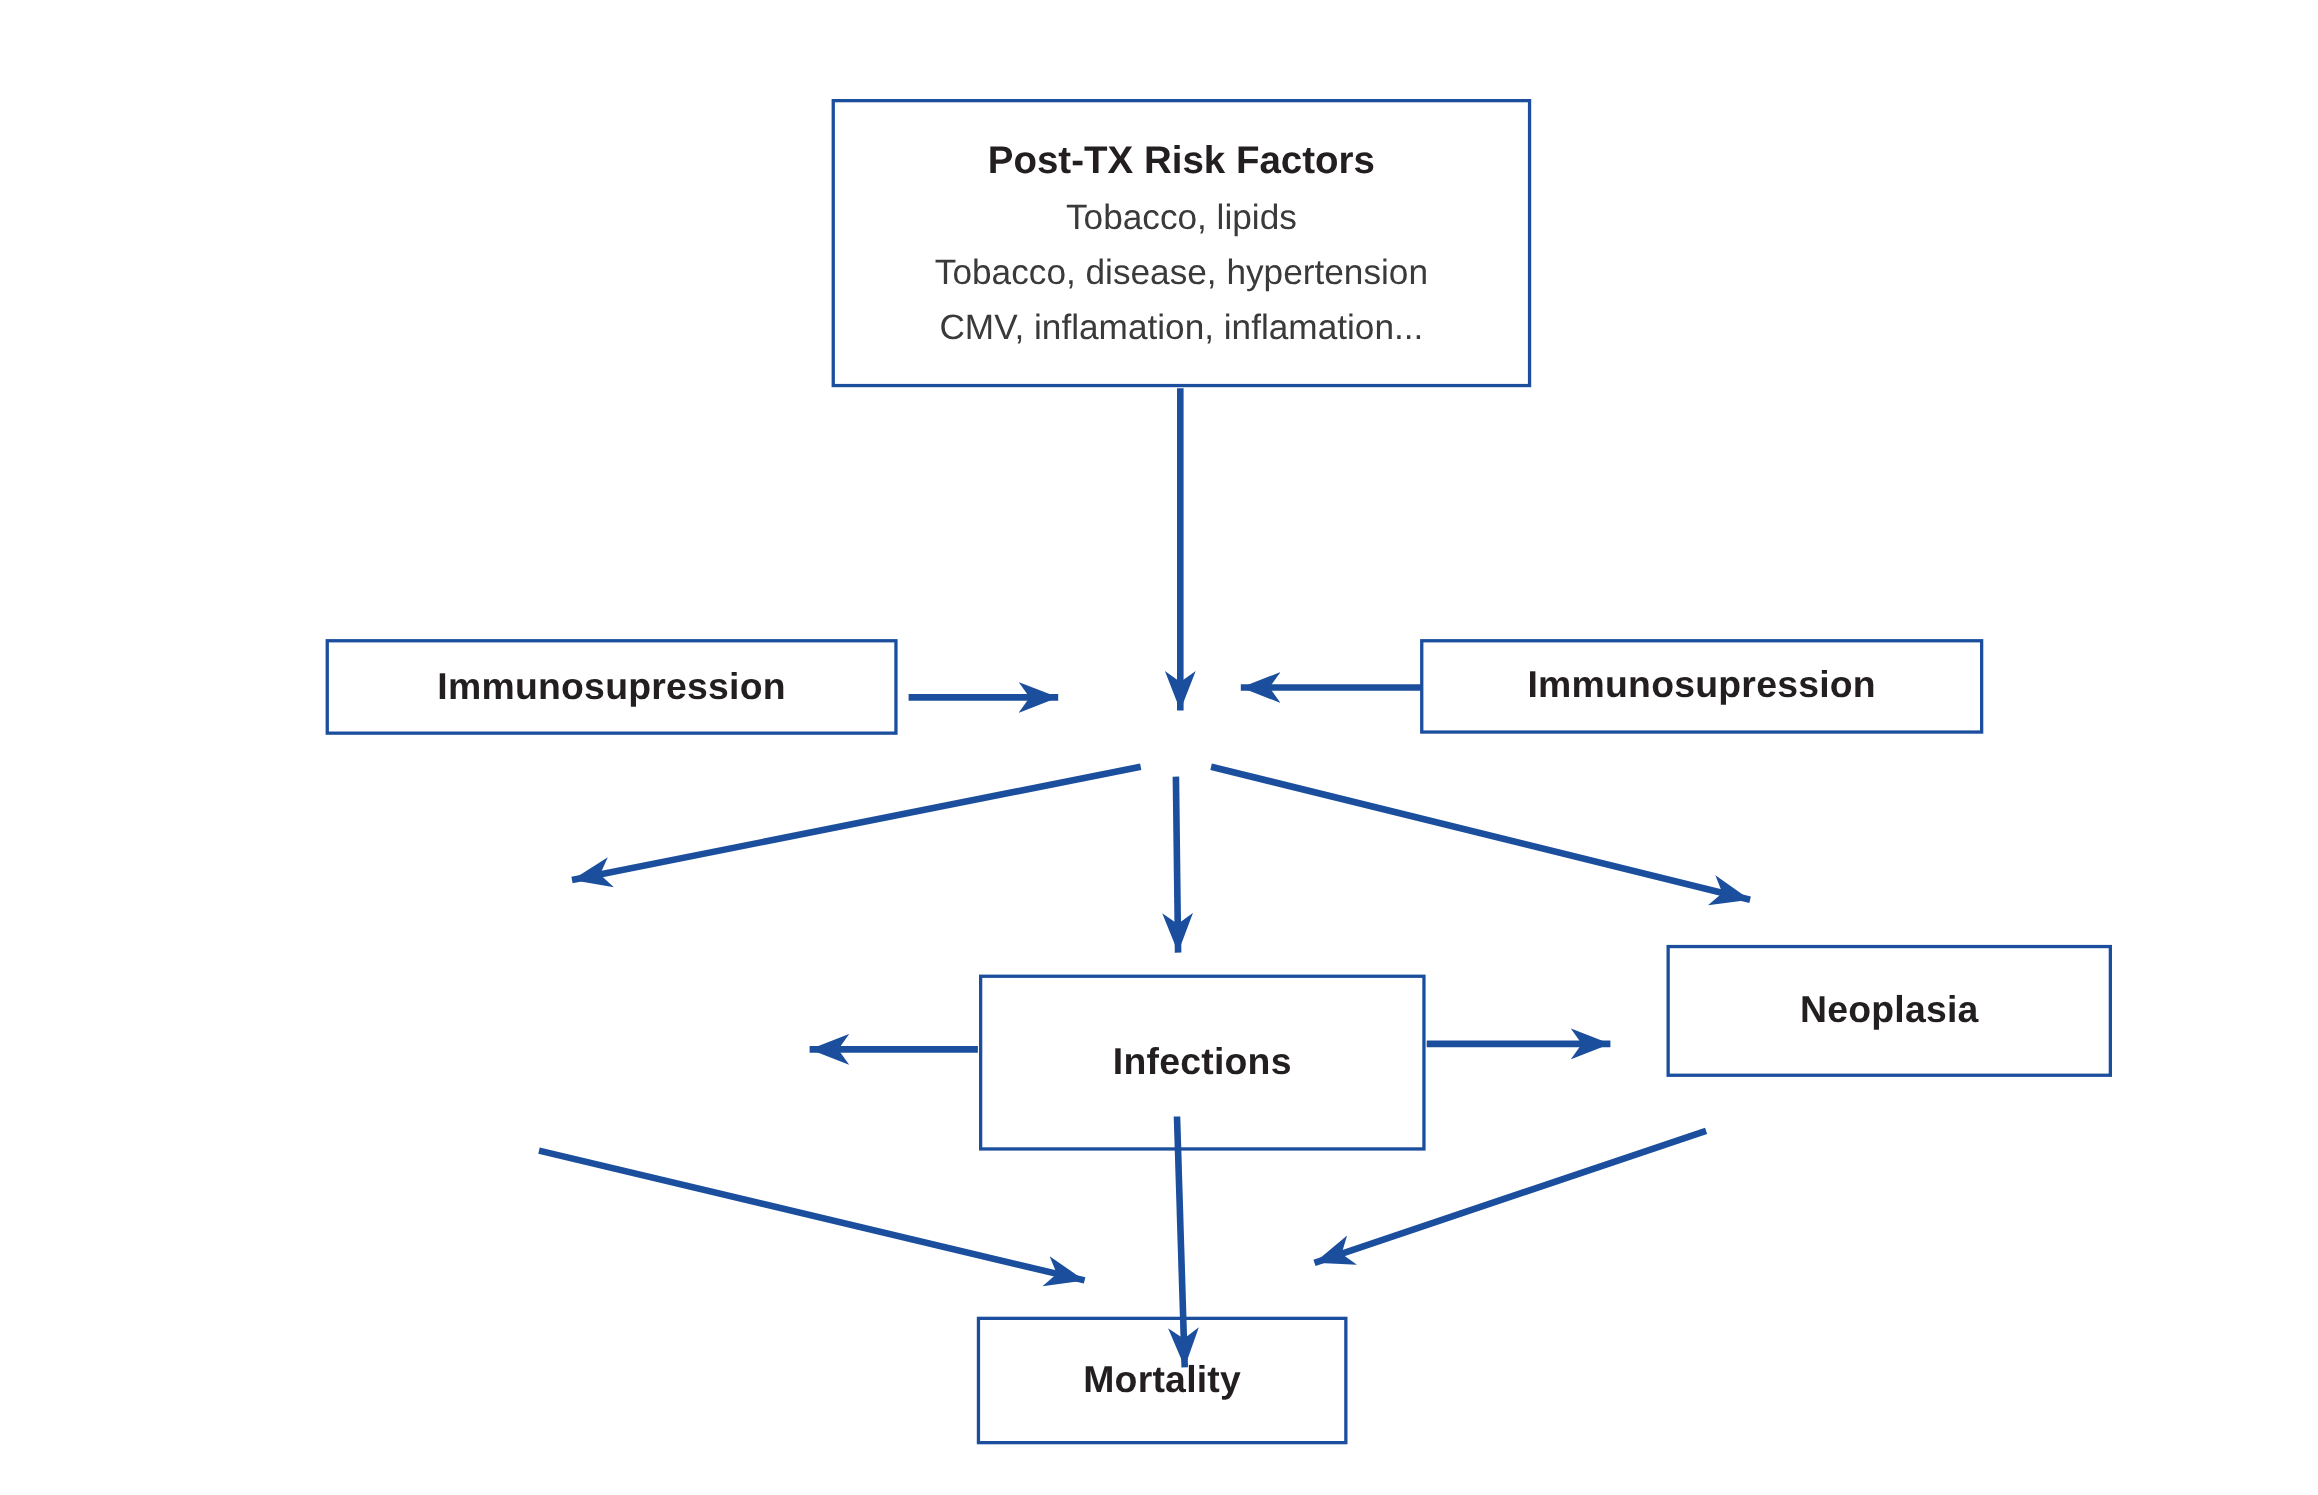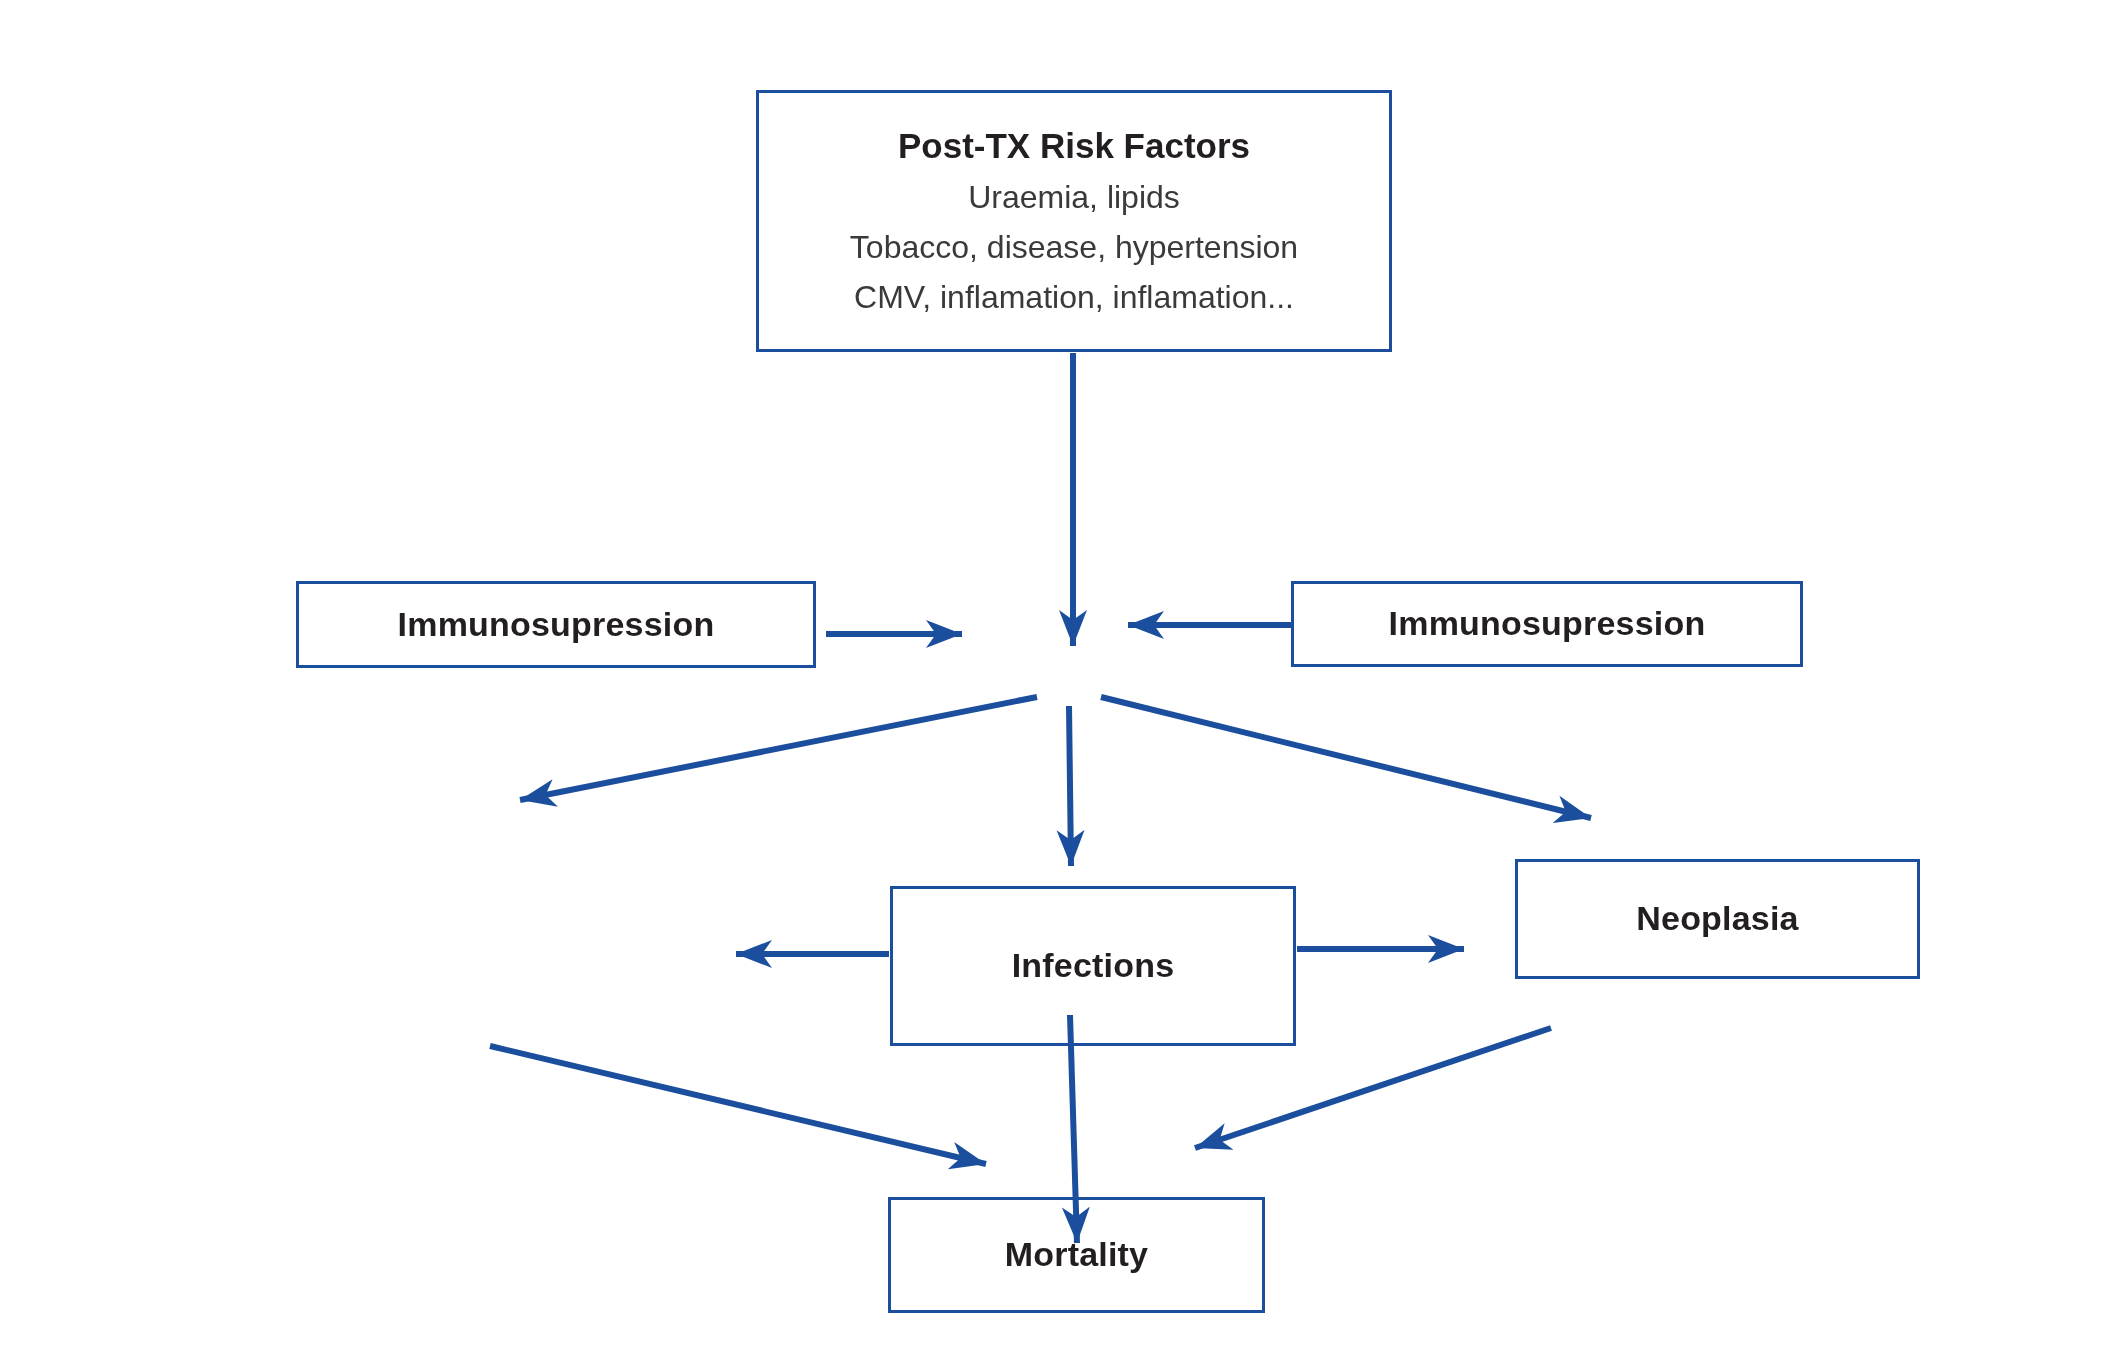--- a/index.html
+++ b/index.html
@@ -50,21 +50,21 @@
     color:var(--body-text);
     line-height:50px;
   }
   
   .n-top        {left:756px;  top:90px;  width:636px; height:262px;}
   .n-immuno-l   {left:296px;  top:581px; width:520px; height:87px;}
   .n-immuno-r   {left:1291px; top:581px; width:512px; height:86px;}
   .n-cardio     {left:180px;  top:838px; width:498px; height:194px;}
   .n-infections {left:890px;  top:886px; width:406px; height:160px;}
   .n-neoplasia  {left:1515px; top:859px; width:405px; height:120px;}
-  .n-mortality  {left:888px;  top:1197px;width:377px; height:116px;}
+  .n-mortality  {left:888px;  top:1197px;width:337px; height:116px;}
 
   .arrow-layer{
     position:absolute;
     left:0;top:0;
     width:2107px;height:1359px;
     z-index:5;
     pointer-events:none;
   }
   .arrow{
     stroke:var(--accent);
@@ -76,21 +76,21 @@
     stroke:none;
   }
 </style>
 </head>
 <body>
 
 <div class="canvas">
 
   <div class="node n-top">
     <div class="top-title">Post-TX Risk Factors</div>
-    <div class="top-line">Uraemia, lipids</div>
+    <div class="top-line">Tobacco, lipids</div>
     <div class="top-line">Tobacco, disease, hypertension</div>
     <div class="top-line">CMV, inflamation, inflamation...</div>
   </div>
 
   <div class="node n-immuno-l">
     <div class="node-label">Immunosupression</div>
   </div>
 
   <div class="node n-immuno-r">
     <div class="node-label">Immunosupression</div>

